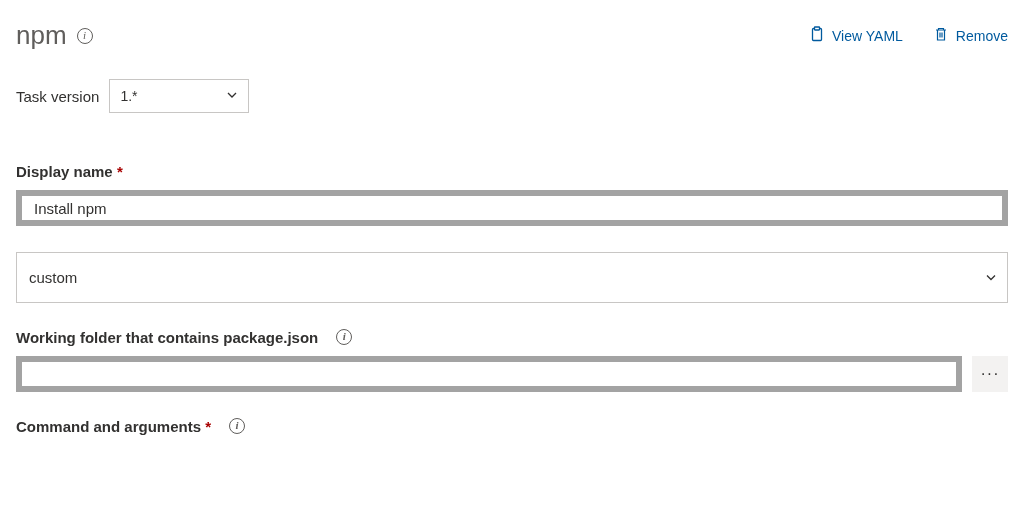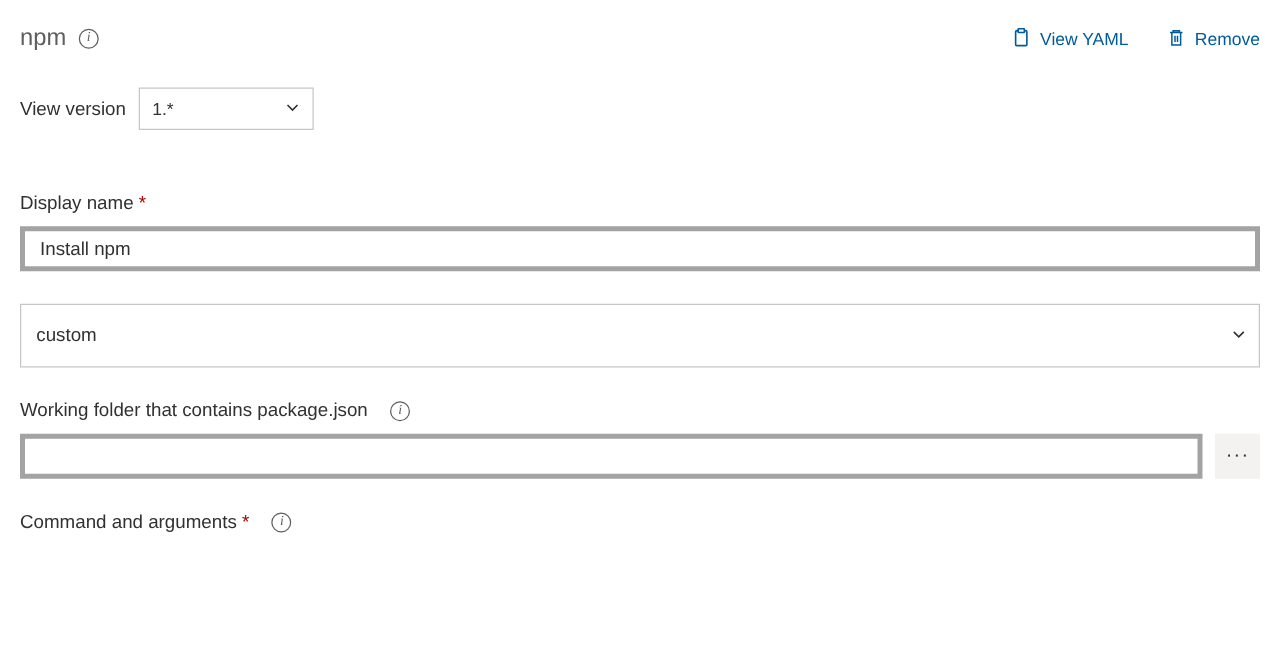--- a/index.html
+++ b/index.html
@@ -16,21 +16,21 @@
       justify-content: space-between;
       align-items: center;
       margin-bottom: 28px;
     }
     .title-wrap {
       display: flex;
       align-items: center;
       gap: 10px;
     }
     .title {
-      font-size: 19px;
+      font-size: 26px;
       font-weight: 400;
       color: #605e5c;
     }
     .info-icon {
       display: inline-flex;
       align-items: center;
       justify-content: center;
       width: 16px;
       height: 16px;
       border: 1.2px solid #605e5c;
@@ -89,33 +89,34 @@
       position: absolute;
       right: 10px;
       top: 50%;
       transform: translateY(-50%);
       pointer-events: none;
     }
     .chev svg { width: 12px; height: 12px; }
     .field-group { margin-bottom: 26px; }
     .field-label-row {
       display: flex;
-      align-items: flex-end;
+      align-items: flex-start;
       gap: 18px;
       margin-bottom: 10px;
+      font-weight: bold;
     }
     .field-label {
       font-size: 15px;
       color: #323130;
     }
     .req { color: #a80000; }
     .text-input {
       width: 100%;
       height: 36px;
-      border: 4px solid #a3a3a3;
+      border: 6px solid #a3a3a3;
       padding: 0 12px;
       font-size: 15px;
       font-family: inherit;
       color: #323130;
       background: #fff;
       outline: none;
     }
     .select-full {
       position: relative;
       width: 100%;
@@ -171,21 +172,21 @@
         <svg viewBox="0 0 16 16" fill="none" stroke="#005a9e" stroke-width="1.2">
           <path d="M3 4h10M5.5 4V2.5h5V4M4.5 4v10h7V4M7 6.5v5M9 6.5v5"></path>
         </svg>
       </span>
       <span>Remove</span>
     </button>
   </div>
 </div>
 
 <div class="task-version-row">
-  <span class="task-version-label">View version</span>
+  <span class="task-version-label">Task version</span>
   <div class="select-small">
     <span>1.*</span>
     <span class="chev">
       <svg viewBox="0 0 12 12" fill="none" stroke="#323130" stroke-width="1.3">
           <path d="M2 4l4 4 4-4"></path>
         </svg>
     </span>
   </div>
 </div>
 

